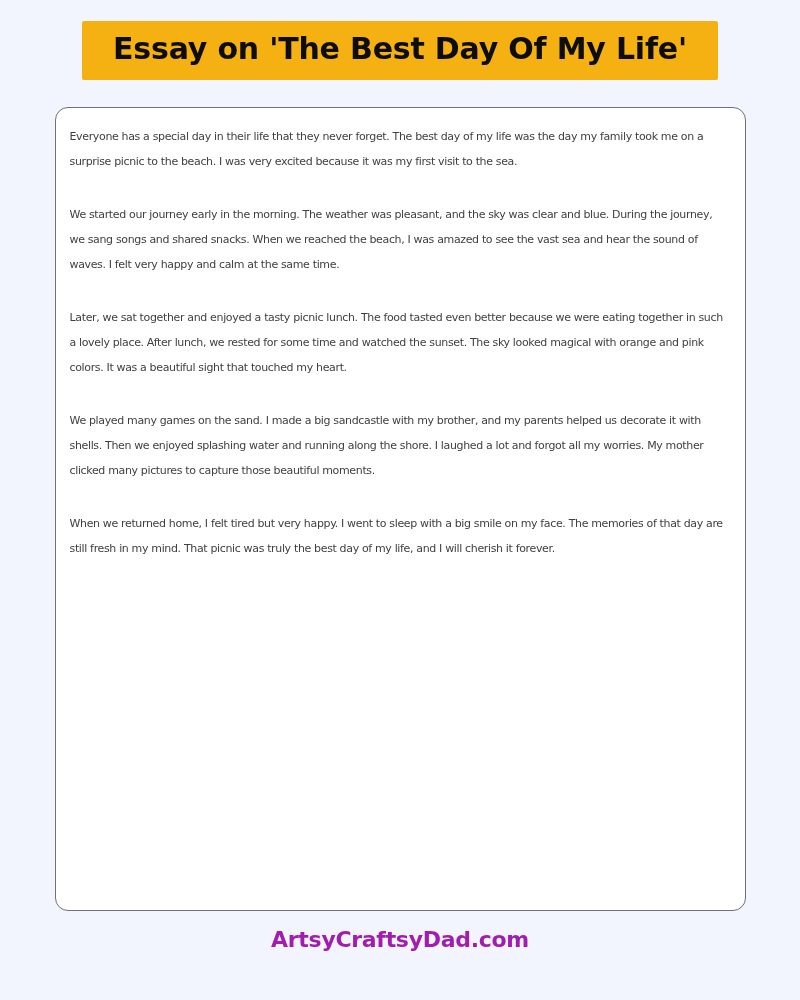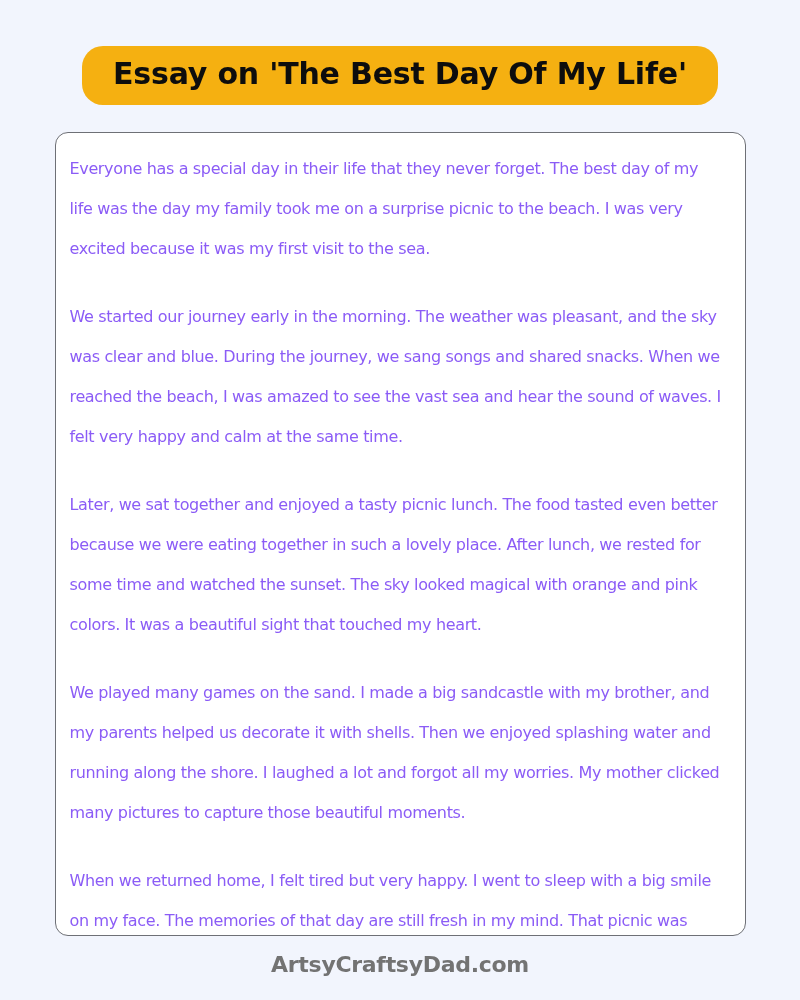--- a/index.html
+++ b/index.html
@@ -17,23 +17,23 @@
     position: relative;
     width: 800px;
     height: 1000px;
     box-sizing: border-box;
     display: flex;
     flex-direction: column;
     align-items: center;
   }
   
   .title-banner {
-    margin-top: 46px;
+    margin-top: 21px;
     background: #f5b011;
-    border-radius: 21px;
+    border-radius: 2px;
     padding: 11px 26px 13px 26px;
     box-sizing: border-box;
     display: flex;
     align-items: center;
     justify-content: center;
     min-width: 636px;
   }
   .title-text {
     font-family: "DejaVu Sans", sans-serif;
     font-size: 30px;
@@ -50,38 +50,38 @@
     height: 804px;
     box-sizing: border-box;
     background: #ffffff;
     border: 1.6px solid #6e7076;
     border-radius: 13px;
     padding: 16px 20px 10px 14px;
     overflow: hidden;
   }
   .essay-body {
     font-family: "DejaVu Sans", sans-serif;
-    font-size: 16px;
-    line-height: 40px;
-    color: #8b5cf6;
+    font-size: 11px;
+    line-height: 25px;
+    color: #404040;
     letter-spacing: -0.35px;
   }
   .essay-body p {
     margin: 0 0 28px 0;
   }
   .essay-body p:last-child {
     margin-bottom: 7px;
   }
   
   .footer {
     margin-top: 16px;
     font-family: "DejaVu Sans", sans-serif;
     font-size: 22px;
     font-weight: bold;
-    color: #737373;
+    color: #a21caf;
     letter-spacing: -0.3px;
   }
 </style>
 </head>
 <body>
 
 <div class="page">
 
   <div class="title-banner">
     <div class="title-text">Essay on 'The Best Day Of My Life'</div>

